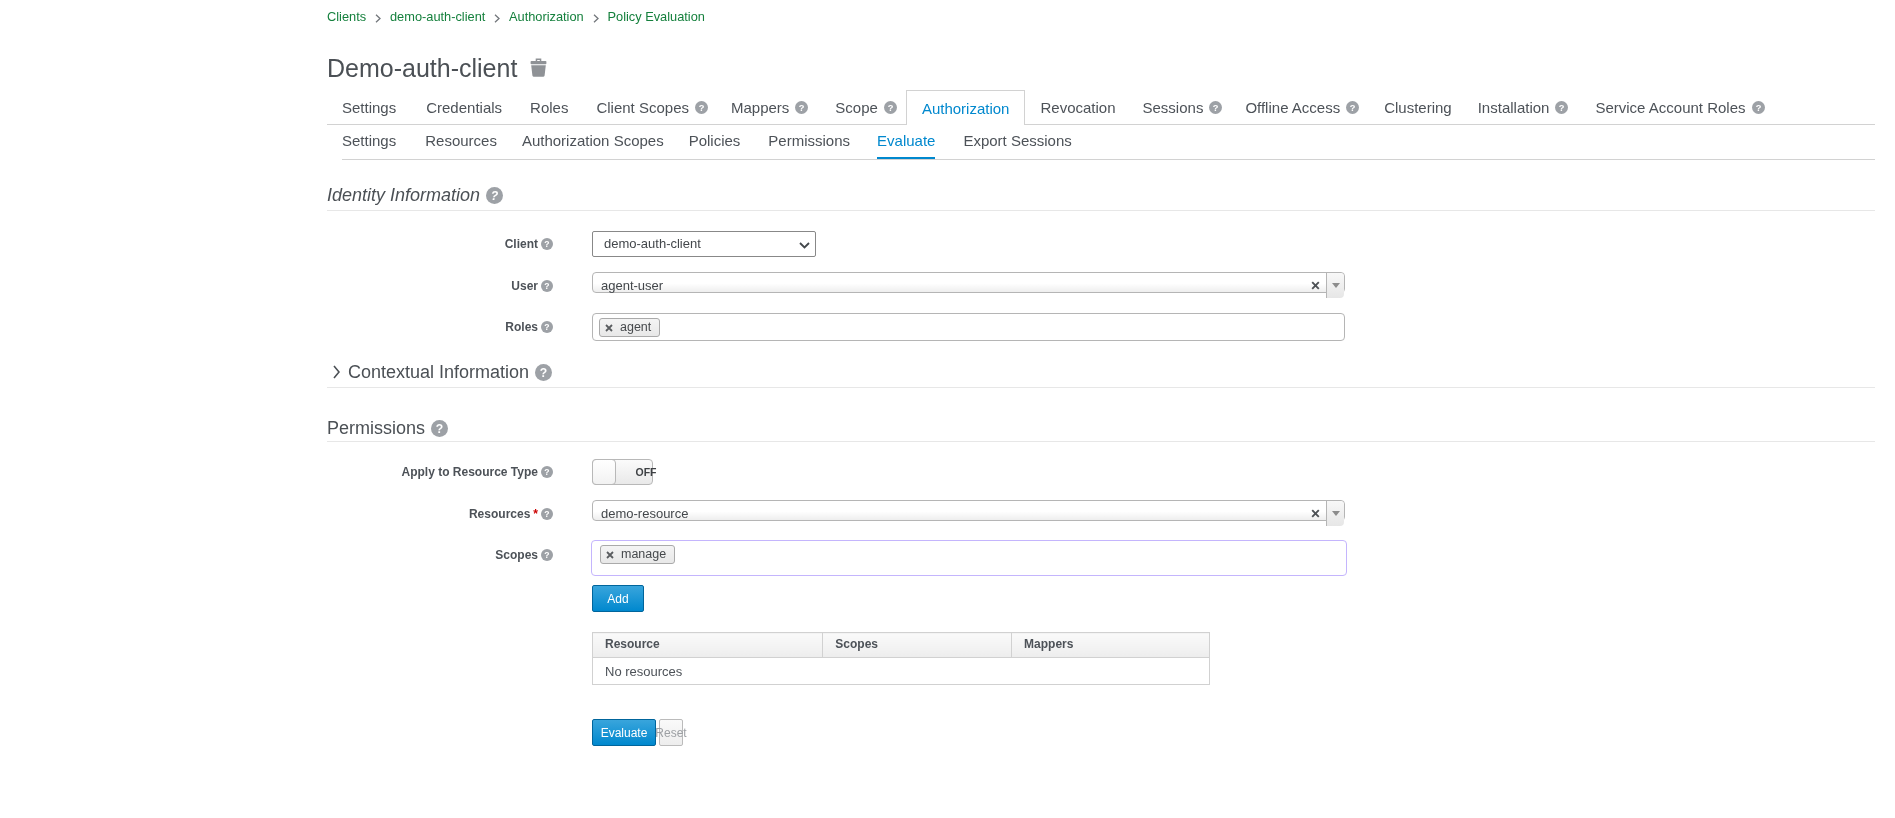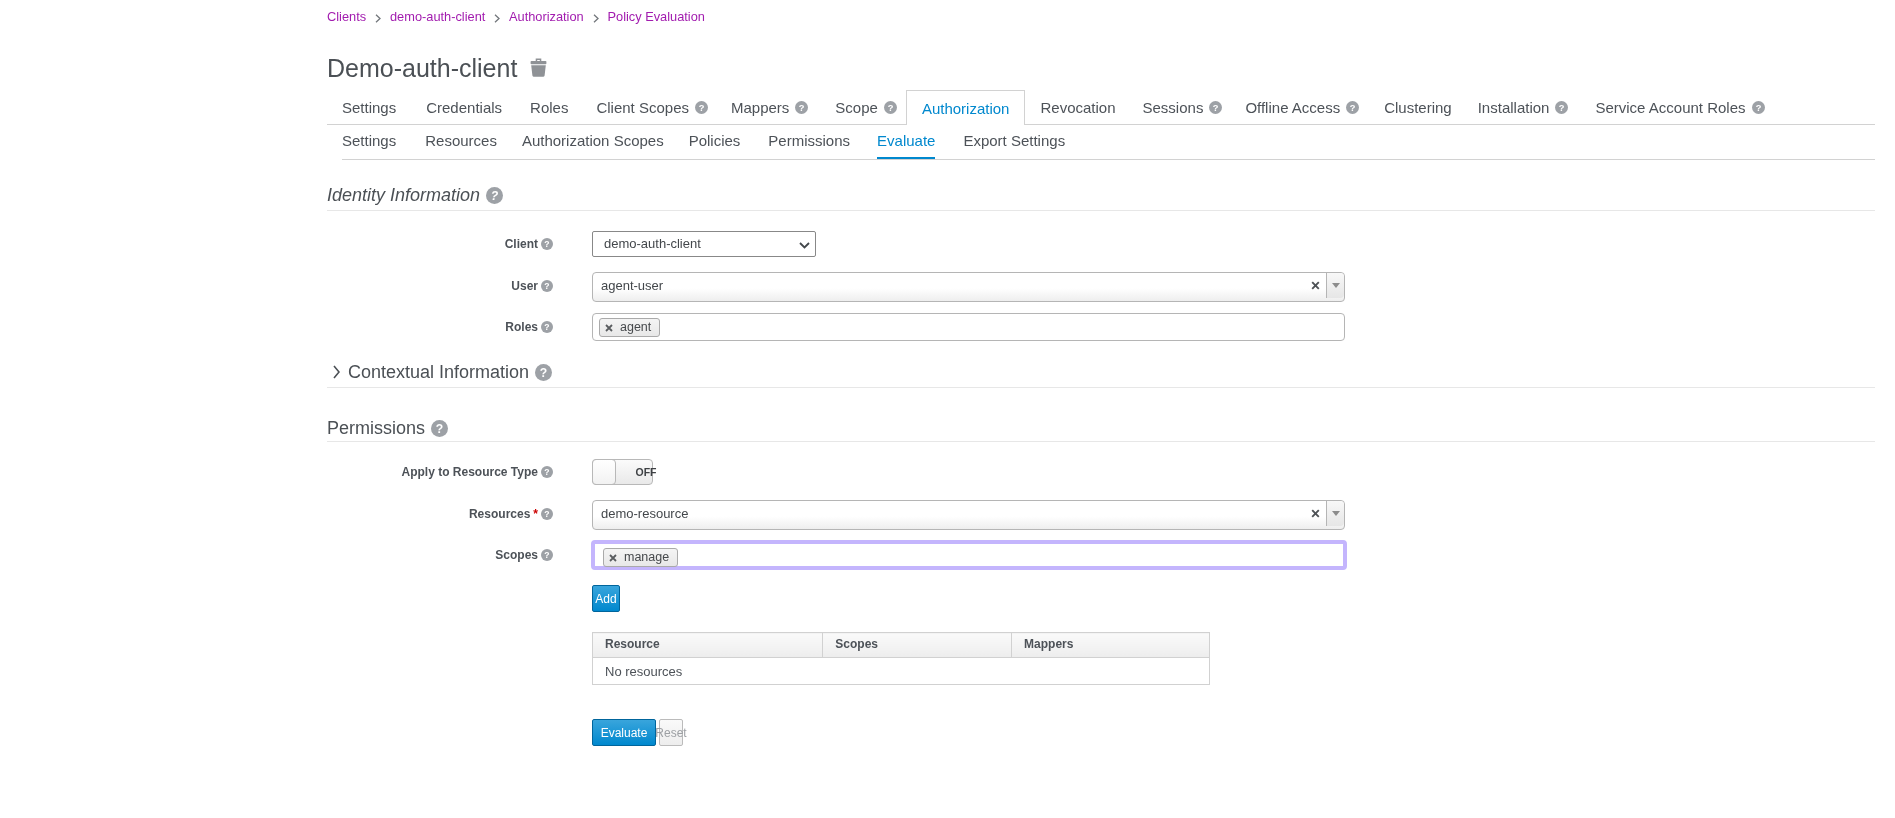--- a/index.html
+++ b/index.html
@@ -1,19 +1,19 @@
 <!DOCTYPE html>
 <html><head>
 <meta charset="utf-8">
 <style>
 * { margin:0; padding:0; box-sizing:border-box; }
 html,body { background:#fff; }
 body { font-family:"Liberation Sans", sans-serif; color:#4d5258; }
 #page { position:relative; width:1895px; height:818px; background:#fff; overflow:hidden; }
-a { text-decoration:none; color:#a21caf; }
+a { text-decoration:none; color:#15803d; }
 .abs { position:absolute; }
 
 
 .crumbs { position:absolute; left:327px; top:9px; height:16px; width:500px; font-size:12.8px; }
 .crumbs a { position:absolute; top:0; line-height:16px; }
 .crumbs .sep { position:absolute; top:5px; }
 
 
 .title { position:absolute; left:327px; top:55px; font-size:25px; line-height:26px; color:#4b5055; font-weight:400; }
 
@@ -37,31 +37,31 @@
 
 
 .lbl { position:absolute; left:327px; width:226px; display:flex; justify-content:flex-end; align-items:center; font-size:12px; font-weight:bold; color:#4d5258; }
 .lbl svg { margin-left:3px; flex:none; }
 .req { color:#c00; font-weight:bold; margin-left:3px; }
 
 
 .sel { position:absolute; left:592px; width:224px; height:26px; border:1px solid #888; border-radius:2px; background:#fff; font-size:13px; line-height:24px; padding-left:11px; color:#43474b; }
 .sel svg.chev { position:absolute; right:5px; top:10px; }
 
-.s2s { position:absolute; left:592px; width:753px; height:30px; border:1px solid #b5b5b5; border-radius:4px; background:linear-gradient(to bottom, #ffffff 55%, #eeeeee 100%); font-size:13px; }
+.s2s { position:absolute; left:592px; width:753px; height:21px; border:1px solid #b5b5b5; border-radius:4px; background:linear-gradient(to bottom, #ffffff 55%, #eeeeee 100%); font-size:13px; }
 .s2s .txt { position:absolute; left:8px; top:0; line-height:25px; color:#43474b; }
 .s2s .x { position:absolute; right:24px; top:8px; }
 .s2s .arr { position:absolute; right:0; top:0; width:18px; height:25px; border-left:1px solid #b5b5b5; border-radius:0 4px 4px 0; background:linear-gradient(to bottom,#f8f8f8,#e6e6e6); }
 .s2s .arr i { position:absolute; left:5px; top:10px; width:0; height:0; border-left:4px solid transparent; border-right:4px solid transparent; border-top:5px solid #8c8c8c; }
 
 .s2m { position:absolute; left:592px; width:753px; height:28px; border:1px solid #b5b5b5; border-radius:4px; background:#fff; }
 .tag { position:absolute; left:6px; top:4px; height:19px; border:1px solid #aaa; border-radius:3px; background:linear-gradient(to bottom,#f4f4f4,#e8e8e8); font-size:12.5px; line-height:17px; color:#46494c; padding:0 8px 0 20px; }
 .tag svg { position:absolute; left:5px; top:5px; }
 
-.scopes { position:absolute; left:591px; top:540px; width:756px; height:30px; border:4px solid #c4b5fd; border-radius:4px; background:#fff; }
+.scopes { position:absolute; left:591px; top:540px; width:756px; height:36px; border:1px solid #c4b5fd; border-radius:4px; background:#fff; }
 
 
 .switch { position:absolute; left:592px; top:459px; width:61px; height:26px; border:1px solid #b8b8b8; border-radius:4px; background:linear-gradient(to bottom,#fbfbfb,#e9e9e9); }
 .switch .handle { position:absolute; left:-1px; top:-1px; width:24px; height:26px; background:linear-gradient(to bottom,#ffffff,#f2f2f2); border:1px solid #b8b8b8; border-radius:4px; }
 .switch .off { position:absolute; left:23px; right:0; top:0; bottom:0; display:flex; align-items:center; justify-content:center; font-size:10.5px; font-weight:bold; color:#3e4144;margin-left:24px; }
 
 
 .btn { position:absolute; height:27px; font-size:12px; display:flex; align-items:center; justify-content:center; border-radius:2px; cursor:default; }
 .btn-pri { background:linear-gradient(to bottom,#39a5dc 0%,#0088ce 100%); border:1px solid #00659c; color:#fff; }
 .btn-def { background:linear-gradient(to bottom,#fafafa 0%,#ededed 100%); border:1px solid #bbb; color:#9da0a4; }
@@ -136,21 +136,21 @@
         </svg></span>
   </div>
 
   <div class="tabs2">
     <span class="tab">Settings</span>
     <span class="tab" style="margin-left:-1px;">Resources</span>
     <span class="tab" style="margin-left:-5px;">Authorization Scopes</span>
     <span class="tab" style="margin-left:-5px;">Policies</span>
     <span class="tab" style="margin-left:-2px;">Permissions</span>
     <span class="tab act" style="margin-left:-3px;">Evaluate</span>
-    <span class="tab" style="margin-left:-2px;">Export Settings</span>
+    <span class="tab" style="margin-left:-2px;">Export Sessions</span>
   </div>
 
   <div class="h2" style="left:327px;top:185px;font-style:italic;">Identity Information <svg width="17" height="17" viewBox="0 0 16 16">
         <circle cx="8" cy="8" r="8" fill="#9da1a6"></circle>
         <text x="8" y="12" text-anchor="middle" font-size="11.5" font-weight="bold" fill="#fff">?</text>
       </svg></div>
   <div class="hr" style="top:210px;"></div>
 
   <div class="lbl" style="top:231px;height:26px;">Client<svg width="12" height="12" viewBox="0 0 16 16">
         <circle cx="8" cy="8" r="8" fill="#9da1a6"></circle>
@@ -229,21 +229,21 @@
   <div class="lbl" style="top:540px;height:29px;">Scopes<svg width="12" height="12" viewBox="0 0 16 16">
         <circle cx="8" cy="8" r="8" fill="#9da1a6"></circle>
         <text x="8" y="12" text-anchor="middle" font-size="11.5" font-weight="bold" fill="#fff">?</text>
       </svg></div>
   <div class="scopes">
     <span class="tag" style="left:8px;"><svg width="8" height="8" viewBox="0 0 8 8">
           <path d="M1 1 L7 7 M7 1 L1 7" stroke="#5a5d60" stroke-width="1.8"></path>
         </svg>manage</span>
   </div>
 
-  <div class="btn btn-pri" style="left:592px;top:585px;width:28px;">Add</div>
+  <div class="btn btn-pri" style="left:592px;top:585px;width:52px;">Add</div>
 
   <table class="tbl">
     <tbody>
         <tr>
       <th style="width:282px;">Resource</th>
       <th style="width:231px;">Scopes</th>
       <th style="width:241px;">Mappers</th>
     </tr>
     <tr>
       <td colspan="3">No resources</td>

